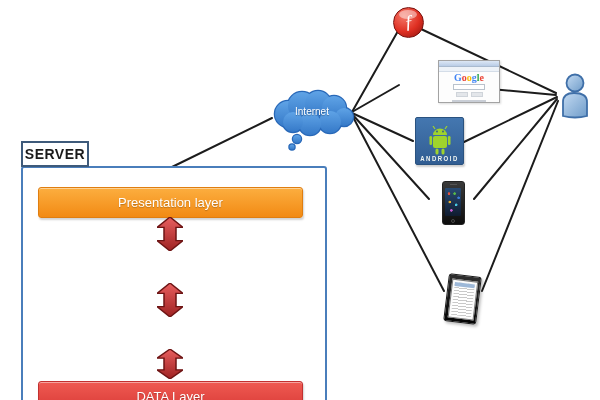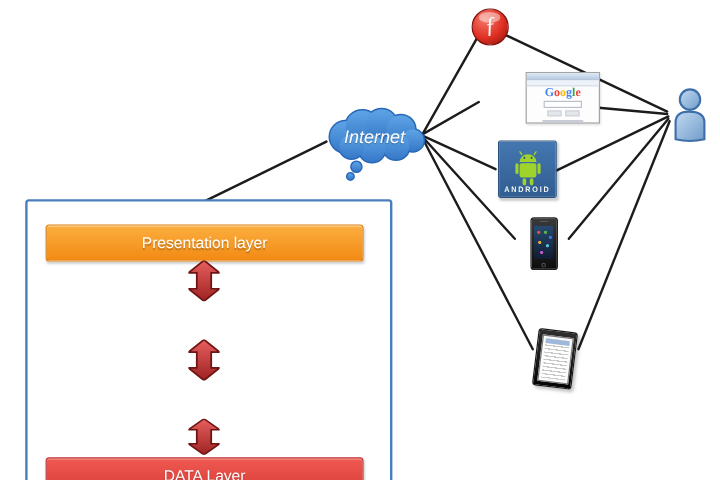--- a/index.html
+++ b/index.html
@@ -18,21 +18,21 @@
              display:flex;align-items:center;justify-content:center;
              color:#ffffff;font-size:13px;text-shadow:0 1px 1px rgba(0,0,0,.25);
              box-shadow:inset 0 1px 0 rgba(255,255,255,.45), 1px 2px 2px rgba(0,0,0,.18);}
   #layer-0{top:187px;} #layer-1{top:253px;} #layer-2{top:319px;} #layer-3{top:381px;}
   .flow-arrow{position:absolute;left:157px;z-index:3;}
   #arrow-0{top:217px;} #arrow-1{top:283px;} #arrow-2{top:349px;}
 
   
   #cloud{position:absolute;left:262px;top:88px;z-index:4;}
   #cloud-label{position:absolute;left:284px;top:106px;width:56px;z-index:5;
-               color:#ffffff;font-size:15px;text-align:center;text-shadow:0 1px 1px rgba(0,0,0,.3);font-style:italic;}
+               color:#ffffff;font-size:10px;text-align:center;text-shadow:0 1px 1px rgba(0,0,0,.3);}
 
   
   #flash{position:absolute;left:393px;top:7px;width:29px;height:29px;border-radius:50%;z-index:4;
          background:radial-gradient(circle at 35% 28%, #f4796a 0%, #df2f22 55%, #8a120d 100%);
          border:1px solid #7a120e;display:flex;align-items:center;justify-content:center;}
   #flash .glyph{color:#fff;font-family:"Liberation Serif",serif;font-style:italic;
                 font-size:19px;line-height:1;transform:rotate(-8deg);margin-top:-2px;}
   #flash:after{content:"";position:absolute;left:5px;top:2px;width:18px;height:9px;
                border-radius:50%;background:rgba(255,255,255,.45);}
 
@@ -100,20 +100,21 @@
       <line x1="352" y1="115" x2="444" y2="291"></line>
       <line x1="556" y1="93" x2="421" y2="29"></line>
       <line x1="556" y1="95" x2="458" y2="86"></line>
       <line x1="557" y1="97" x2="464" y2="142"></line>
       <line x1="557" y1="99" x2="474" y2="199"></line>
       <line x1="558" y1="101" x2="482" y2="291"></line>
     </g>
   </svg>
 
   <div id="server-box"></div>
+  <div id="server-label">SERVER</div>
 
   <div id="layer-0" class="layer-bar" style="background: linear-gradient(rgb(252, 174, 63), rgb(242, 138, 20)); border: 1px solid rgb(224, 126, 16);">Presentation layer</div>
   <div id="layer-3" class="layer-bar" style="background: linear-gradient(rgb(239, 90, 82), rgb(217, 58, 54)); border: 1px solid rgb(194, 48, 48);">DATA Layer</div>
 
   <svg id="arrow-0" class="flow-arrow" width="26" height="34" viewBox="0 0 26 36" preserveAspectRatio="none">
     <defs>
         <linearGradient id="ag" x1="0" y1="0" x2="0" y2="1">
       <stop offset="0" stop-color="#E85F5F"></stop>
           <stop offset="1" stop-color="#9E2222"></stop>
         </linearGradient>

